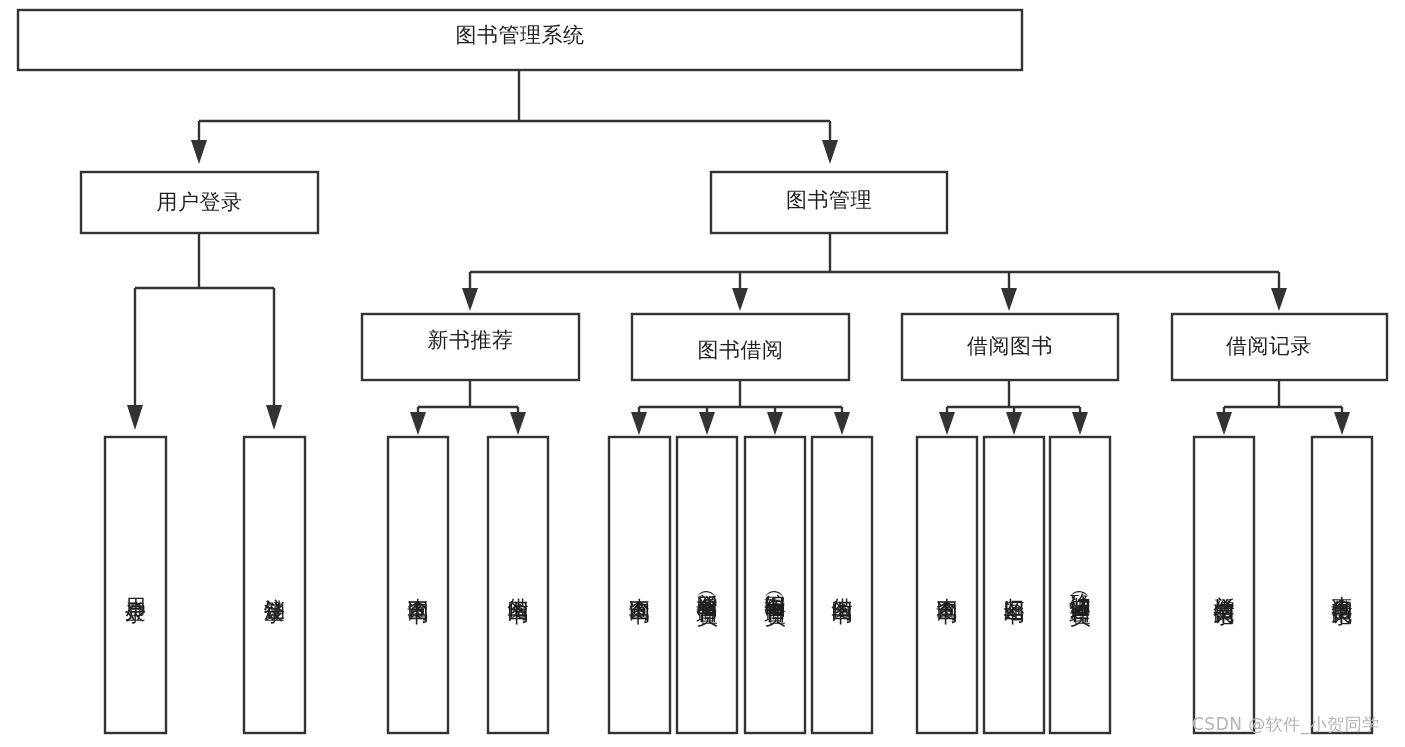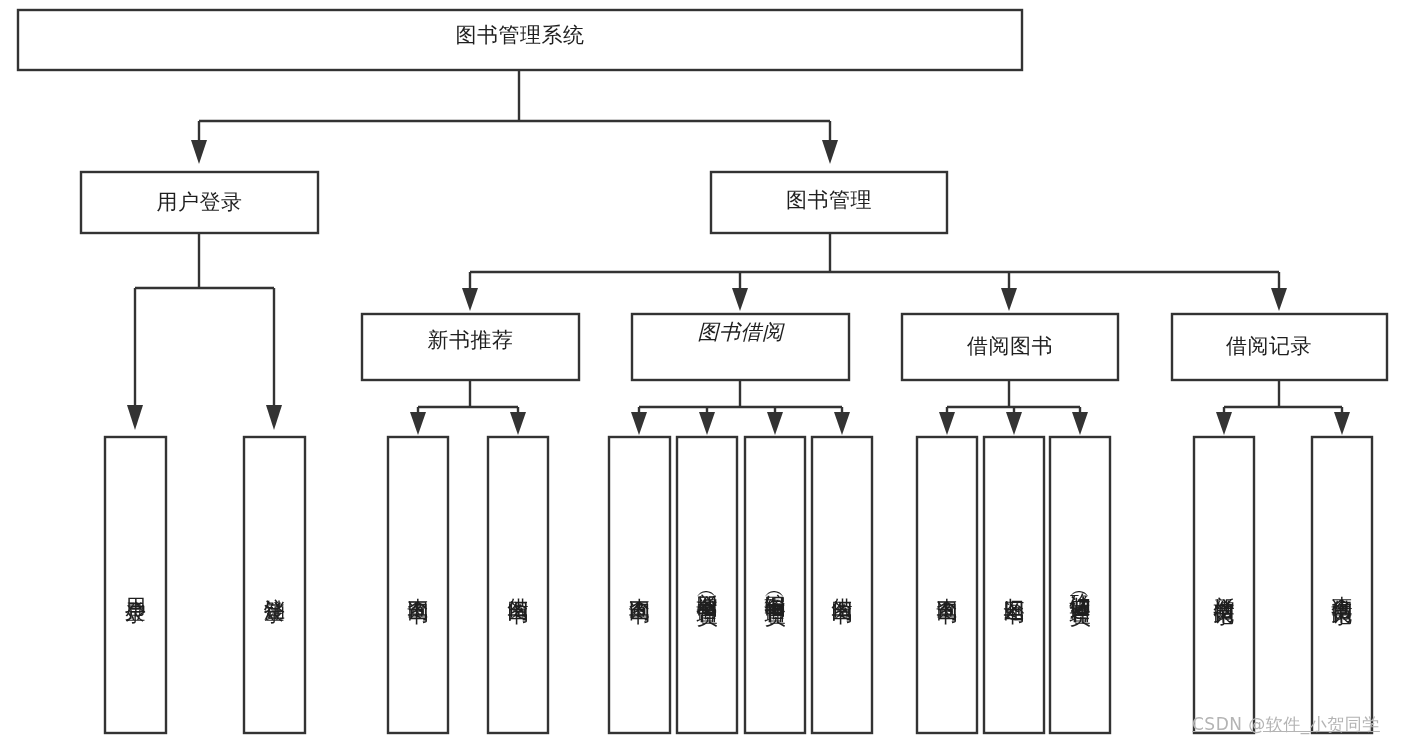--- a/index.html
+++ b/index.html
@@ -68,21 +68,20 @@
   }
   .watermark {
     position: absolute;
     left: 1192px;
     top: 713px;
     font-size: 17px;
     color: #b4b4b4;
     letter-spacing: 0.5px;
     white-space: nowrap;
     pointer-events: none;
-    text-decoration: underline;
   }
 </style>
 </head>
 <body>
 
 <div id="diagram-root">
 
   <svg class="diagram-canvas" viewBox="0 0 1405 747">
 
     <g>
@@ -186,21 +185,21 @@
     <rect class="node-box" x="1194" y="437" width="60" height="296"></rect>
     <rect class="node-box" x="1312" y="437" width="60" height="296"></rect>
   </svg>
 
   <div class="node-label-h" style="left:18px; top:10px; width:1004px; height:52px;">图书管理系统</div>
 
   <div class="node-label-h" style="left:81px; top:172px; width:237px; height:61px;">用户登录</div>
   <div class="node-label-h" style="left:711px; top:172px; width:236px; height:57px;">图书管理</div>
 
   <div class="node-label-h" style="left:362px; top:314px; width:217px; height:54px;">新书推荐</div>
-  <div class="node-label-h" style="left:632px; top:298px; width:217px; height:70px;font-style:italic;">图书借阅</div>
+  <div class="node-label-h" style="left:632px; top:316px; width:217px; height:70px;">图书借阅</div>
   <div class="node-label-h" style="left:902px; top:314px; width:216px; height:66px;">借阅图书</div>
   <div class="node-label-h" style="left:1172px; top:314px; width:194px; height:66px;">借阅记录</div>
 
   <div class="node-label-v" style="left:105px; top:437px; width:61px; height:296px;">用户登录</div>
   <div class="node-label-v" style="left:244px; top:437px; width:61px; height:296px;">注销登录</div>
 
   <div class="node-label-v" style="left:388px; top:437px; width:60px; height:296px;">查询图书</div>
   <div class="node-label-v" style="left:488px; top:437px; width:60px; height:296px;">借阅图书</div>
 
   <div class="node-label-v" style="left:609px; top:437px; width:61px; height:296px;">查询图书</div>

